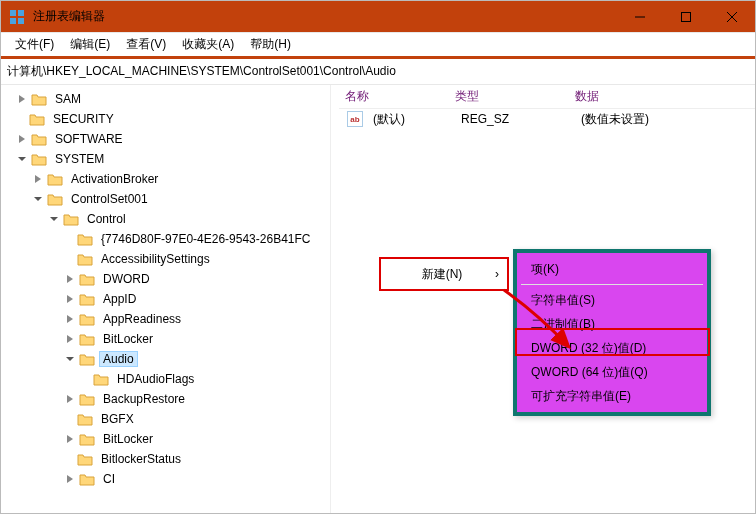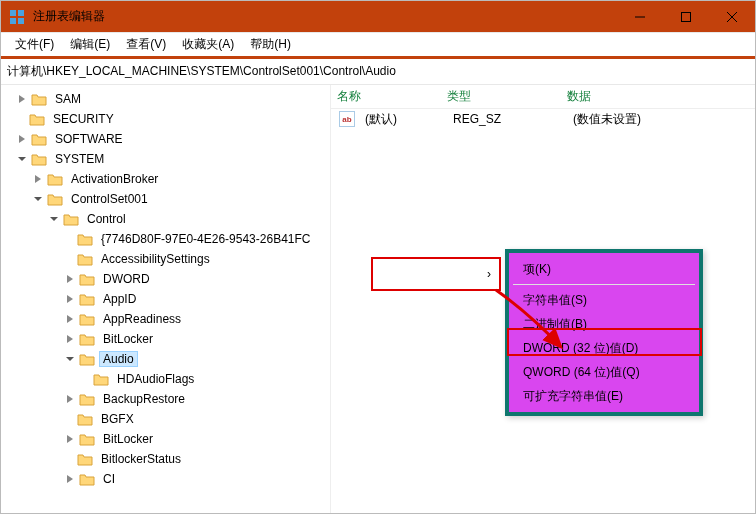--- a/index.html
+++ b/index.html
@@ -6,32 +6,32 @@
 body { width: 756px; height: 514px; background: #fff; border: 1px solid #bbb; overflow: hidden; position: relative; }
 .titlebar { height: 32px; display: flex; align-items: center; background: #c2410c; border-bottom: 1px solid #e8e8e8; }
 .app-icon { width: 16px; height: 16px; margin: 0 8px; display: inline-block; }
 .app-icon svg { width: 16px; height: 16px; }
 .title { flex: 1; font-size: 12px; color: #000; }
 .winbtn { width: 46px; height: 32px; display: flex; align-items: center; justify-content: center; color: #000; }
 .winbtn svg { width: 10px; height: 10px; }
 .menubar { height: 26px; display: flex; align-items: center; padding: 0 6px; border-bottom: 3px solid #c2410c; }
 .menuitem { padding: 2px 8px; cursor: default; }
 .addressbar { height: 26px; display: flex; align-items: center; padding: 0 6px; border-bottom: 1px solid #e8e8e8; }
-.content { display: flex; height: calc(514px - 32px - 26px - 26px - 2px); }
+.content { display: flex; height: calc(514px - 32px - 26px - 26px - 2px); gap: 8px; }
 .tree-pane { width: 330px; border-right: 1px solid #eee; overflow-y: auto; overflow-x: auto; padding: 4px 0; position: relative; }
 .tree-row { display: flex; align-items: center; height: 20px; white-space: nowrap; }
 .twisty { width: 14px; height: 14px; display: inline-flex; align-items: center; justify-content: center; margin-right: 2px; color: #555; }
 .twisty svg { width: 8px; height: 8px; }
 .spacer { display: inline-block; }
 .folder-icon { width: 16px; height: 14px; display: inline-block; margin-right: 4px; }
 .folder-icon svg { width: 16px; height: 14px; }
 .node-label { padding: 1px 4px; }
 .node-label.selected { background: #cce8ff; border: 1px solid #99d1ff; padding: 0 3px; }
 .right-pane { flex: 1; display: flex; flex-direction: column; position: relative; overflow:hidden;}
-.list-header { display: flex; height: 24px; align-items: center; border-bottom: 1px solid #eee; color: #15803d; }
+.list-header { display: flex; height: 24px; align-items: center; border-bottom: 1px solid #eee; color: #701a75; }
 .col { padding: 0 0 0 6px; }
 .col.name { width: 110px; }
 .col.type { width: 120px; }
 .col.data { flex: 1; }
 .list-row { display: flex; height: 20px; align-items: center; }
 .reg-icon { width: 16px; height: 16px; margin: 0 4px 0 8px; display: inline-flex; align-items:center; justify-content:center; background:#fff; border:1px solid #aacbe6; font-size:8px; color:#b33; font-weight:bold; }
 .ctx-submenu-trigger { position: absolute; top: 172px; left: 40px; width: 130px; height: 34px; border: 2px solid #d00; background: #fff; display: flex; align-items: center; padding: 0 8px; }
 .ctx-submenu-trigger .arrow { margin-left: auto; }
 .ctx-submenu { position: absolute; top: 164px; left: 174px; width: 198px; background: #d946ef; border: 4px solid #0f766e; box-shadow: 2px 2px 6px rgba(0,0,0,.2); padding: 4px 0; }
 .ctx-item { height: 24px; display: flex; align-items: center; padding: 0 14px; }
@@ -326,20 +326,21 @@
       <div class="col data">数据</div>
     </div>
     <div class="list-row">
       <span class="reg-icon">ab</span>
       <span class="col name" style="width:88px">(默认)</span>
       <span class="col type">REG_SZ</span>
       <span class="col data">(数值未设置)</span>
     </div>
 
     <div class="ctx-submenu-trigger">
+      <span style="flex:1;text-align:center">新建(N)</span>
       <span class="arrow">›</span>
     </div>
 
     <div class="ctx-submenu">
       <div class="ctx-item">
           <span>项(K)</span>
         </div>
       <div class="ctx-sep"></div>
       <div class="ctx-item">
           <span>字符串值(S)</span>

